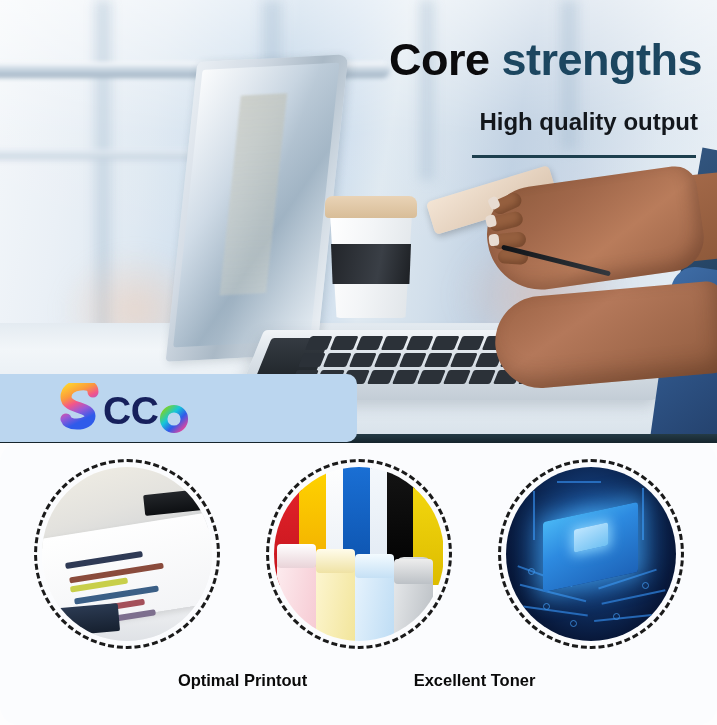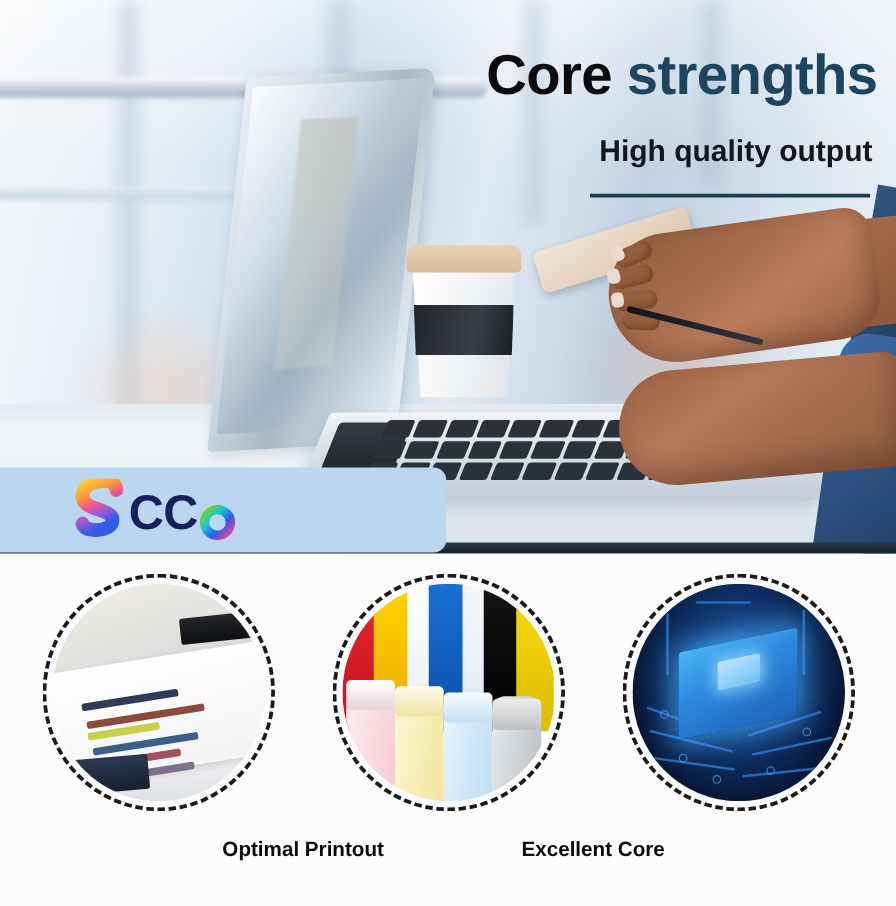--- a/index.html
+++ b/index.html
@@ -210,20 +210,21 @@
   .logo-text {
     font-size:39px; font-weight:bold; color:#16205c;
     letter-spacing:-0.5px; display:flex; align-items:center;
   }
   .ring { width:30px; height:30px; display:inline-block; margin:0 1px; position:relative; top:3px; }
 
   
   .features {
     position:absolute; left:0; top:443px; width:717px; height:282px;
     background:#fbfcfe;
+    border-radius:19px;
   }
   .feature-row {
     position:absolute; left:0; top:16px; width:717px; height:200px;
     display:flex; justify-content:center; gap:36px;
   }
   .feature { width:196px; position:relative; }
   .circle {
     width:186px; height:190px; margin:0 auto;
     border-radius:50%;
     border:3px dashed #1a1a1a;
@@ -499,17 +500,17 @@
             <div class="ch-chip"></div>
             <div class="ch-core"></div>
           </div>
         </div>
       </div>
 
     </div>
 
     <div class="captions">
       <div class="caption">Optimal Printout</div>
-      <div class="caption">Excellent Core</div>
+      <div class="caption">Excellent Toner</div>
     </div>
   </div>
 
 </div>
 
 </body></html>

